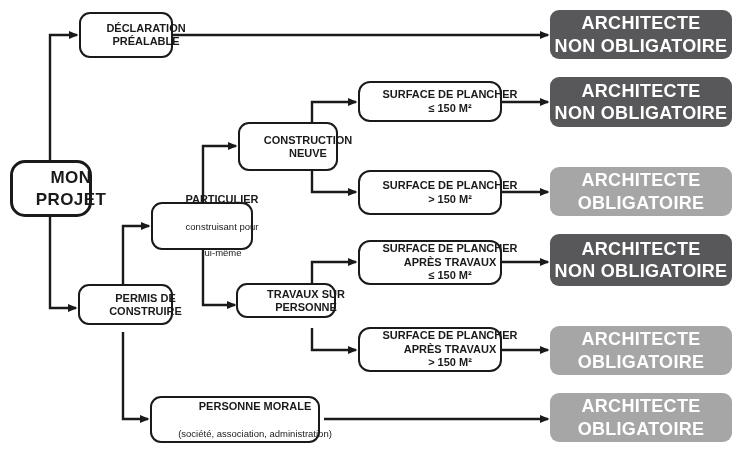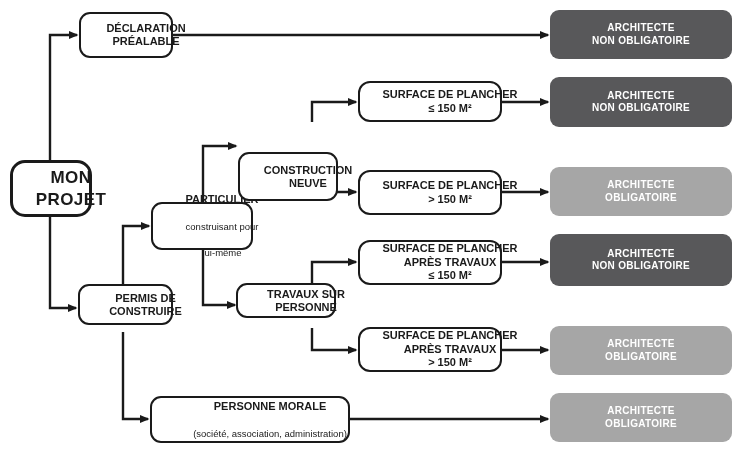--- a/index.html
+++ b/index.html
@@ -23,21 +23,21 @@
     text-align:center; color:var(--node_text); font-weight:bold; font-size:11px; line-height:1.18;padding-left:40px;
   }
   .node span { display:block; white-space:nowrap; }
   .node.big { border-radius:15px; border-width:3px; font-size:17px; letter-spacing:.4px; line-height:1.25;text-align:center; }
   .node.surface { font-size:11px; border-radius:12px; line-height:1.22; }
   .node .sub { font-weight:normal; font-size:9.5px; line-height:1.2; margin-top:15px; }
 
   .outcome {
     position:absolute; left:550px; width:182px; border-radius:9px;
     display:flex; flex-direction:column; align-items:center; justify-content:center;
-    text-align:center; color:var(--outcome_text); font-weight:bold; font-size:10px;
+    text-align:center; color:var(--outcome_text); font-weight:bold; font-size:18px;
     line-height:1.25; letter-spacing:.3px;
   }
   .outcome span { display:block; white-space:nowrap; }
   .outcome[data-variant="dark"]  { background:var(--outcome_dark); }
   .outcome[data-variant="light"] { background:var(--outcome_light); }
 </style>
 </head>
 <body>
 
 <div class="stage">
@@ -80,21 +80,21 @@
     <span>PERMIS DE</span>
     <span>CONSTRUIRE</span>
   </div>
 
   <div class="node" style="left:151px; top:202px; width:102px; height:48px;">
     <span>PARTICULIER</span>
     <span class="sub">construisant pour</span>
     <span class="sub">lui-même</span>
   </div>
 
-  <div class="node" style="left:238px; top:122px; width:100px; height:49px;margin-top:30px;">
+  <div class="node" style="left:238px; top:122px; width:100px; height:49px;">
     <span>CONSTRUCTION</span>
     <span>NEUVE</span>
   </div>
 
   <div class="node" style="left:236px; top:283px; width:100px; height:35px;">
     <span>TRAVAUX SUR</span>
     <span>PERSONNE</span>
   </div>
 
   <div class="node surface" style="left:358px; top:81px; width:144px; height:41px;">
@@ -112,21 +112,21 @@
     <span>APRÈS TRAVAUX</span>
     <span>≤ 150 M²</span>
   </div>
 
   <div class="node surface" style="left:358px; top:327px; width:144px; height:45px;">
     <span>SURFACE DE PLANCHER</span>
     <span>APRÈS TRAVAUX</span>
     <span>&gt; 150 M²</span>
   </div>
 
-  <div class="node" style="left:150px; top:396px; width:200px; height:47px;">
+  <div class="node" style="left:150px; top:396px; width:170px; height:47px;">
     <span>PERSONNE MORALE</span>
     <span class="sub">(société, association, administration)</span>
   </div>
 
   <div class="outcome" style="top:10px; height:49px;" data-variant="dark">
     <span>ARCHITECTE</span>
     <span>NON OBLIGATOIRE</span>
   </div>
 
   <div class="outcome" style="top:77px; height:50px;" data-variant="dark">

